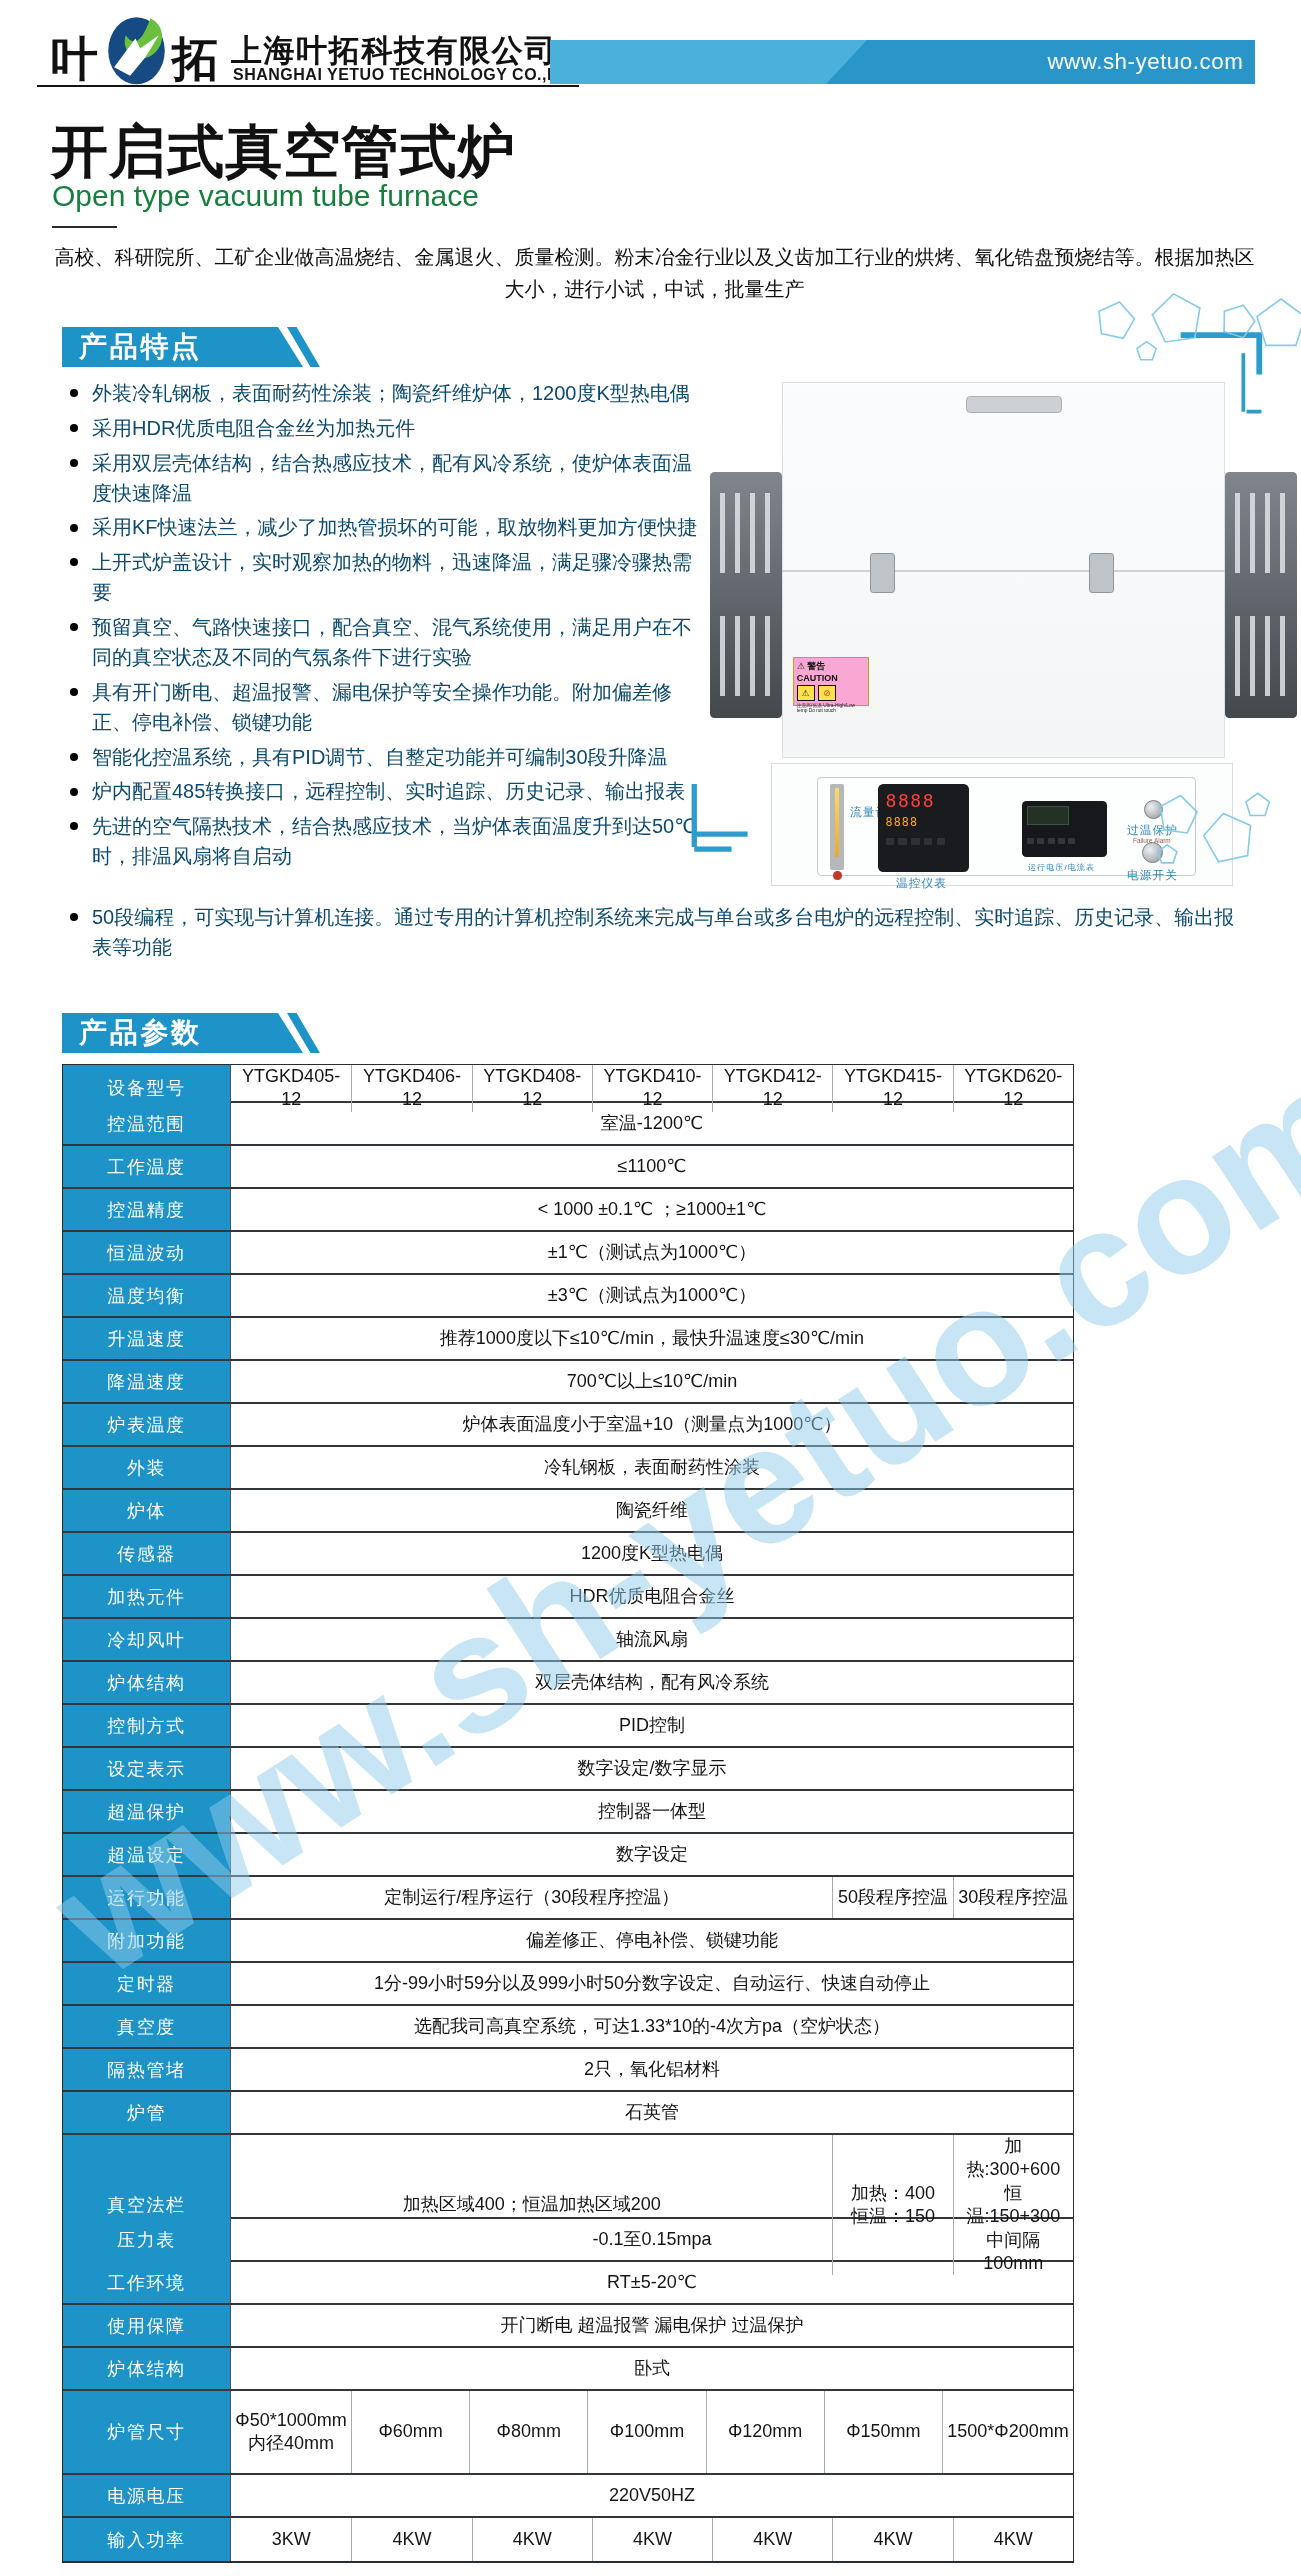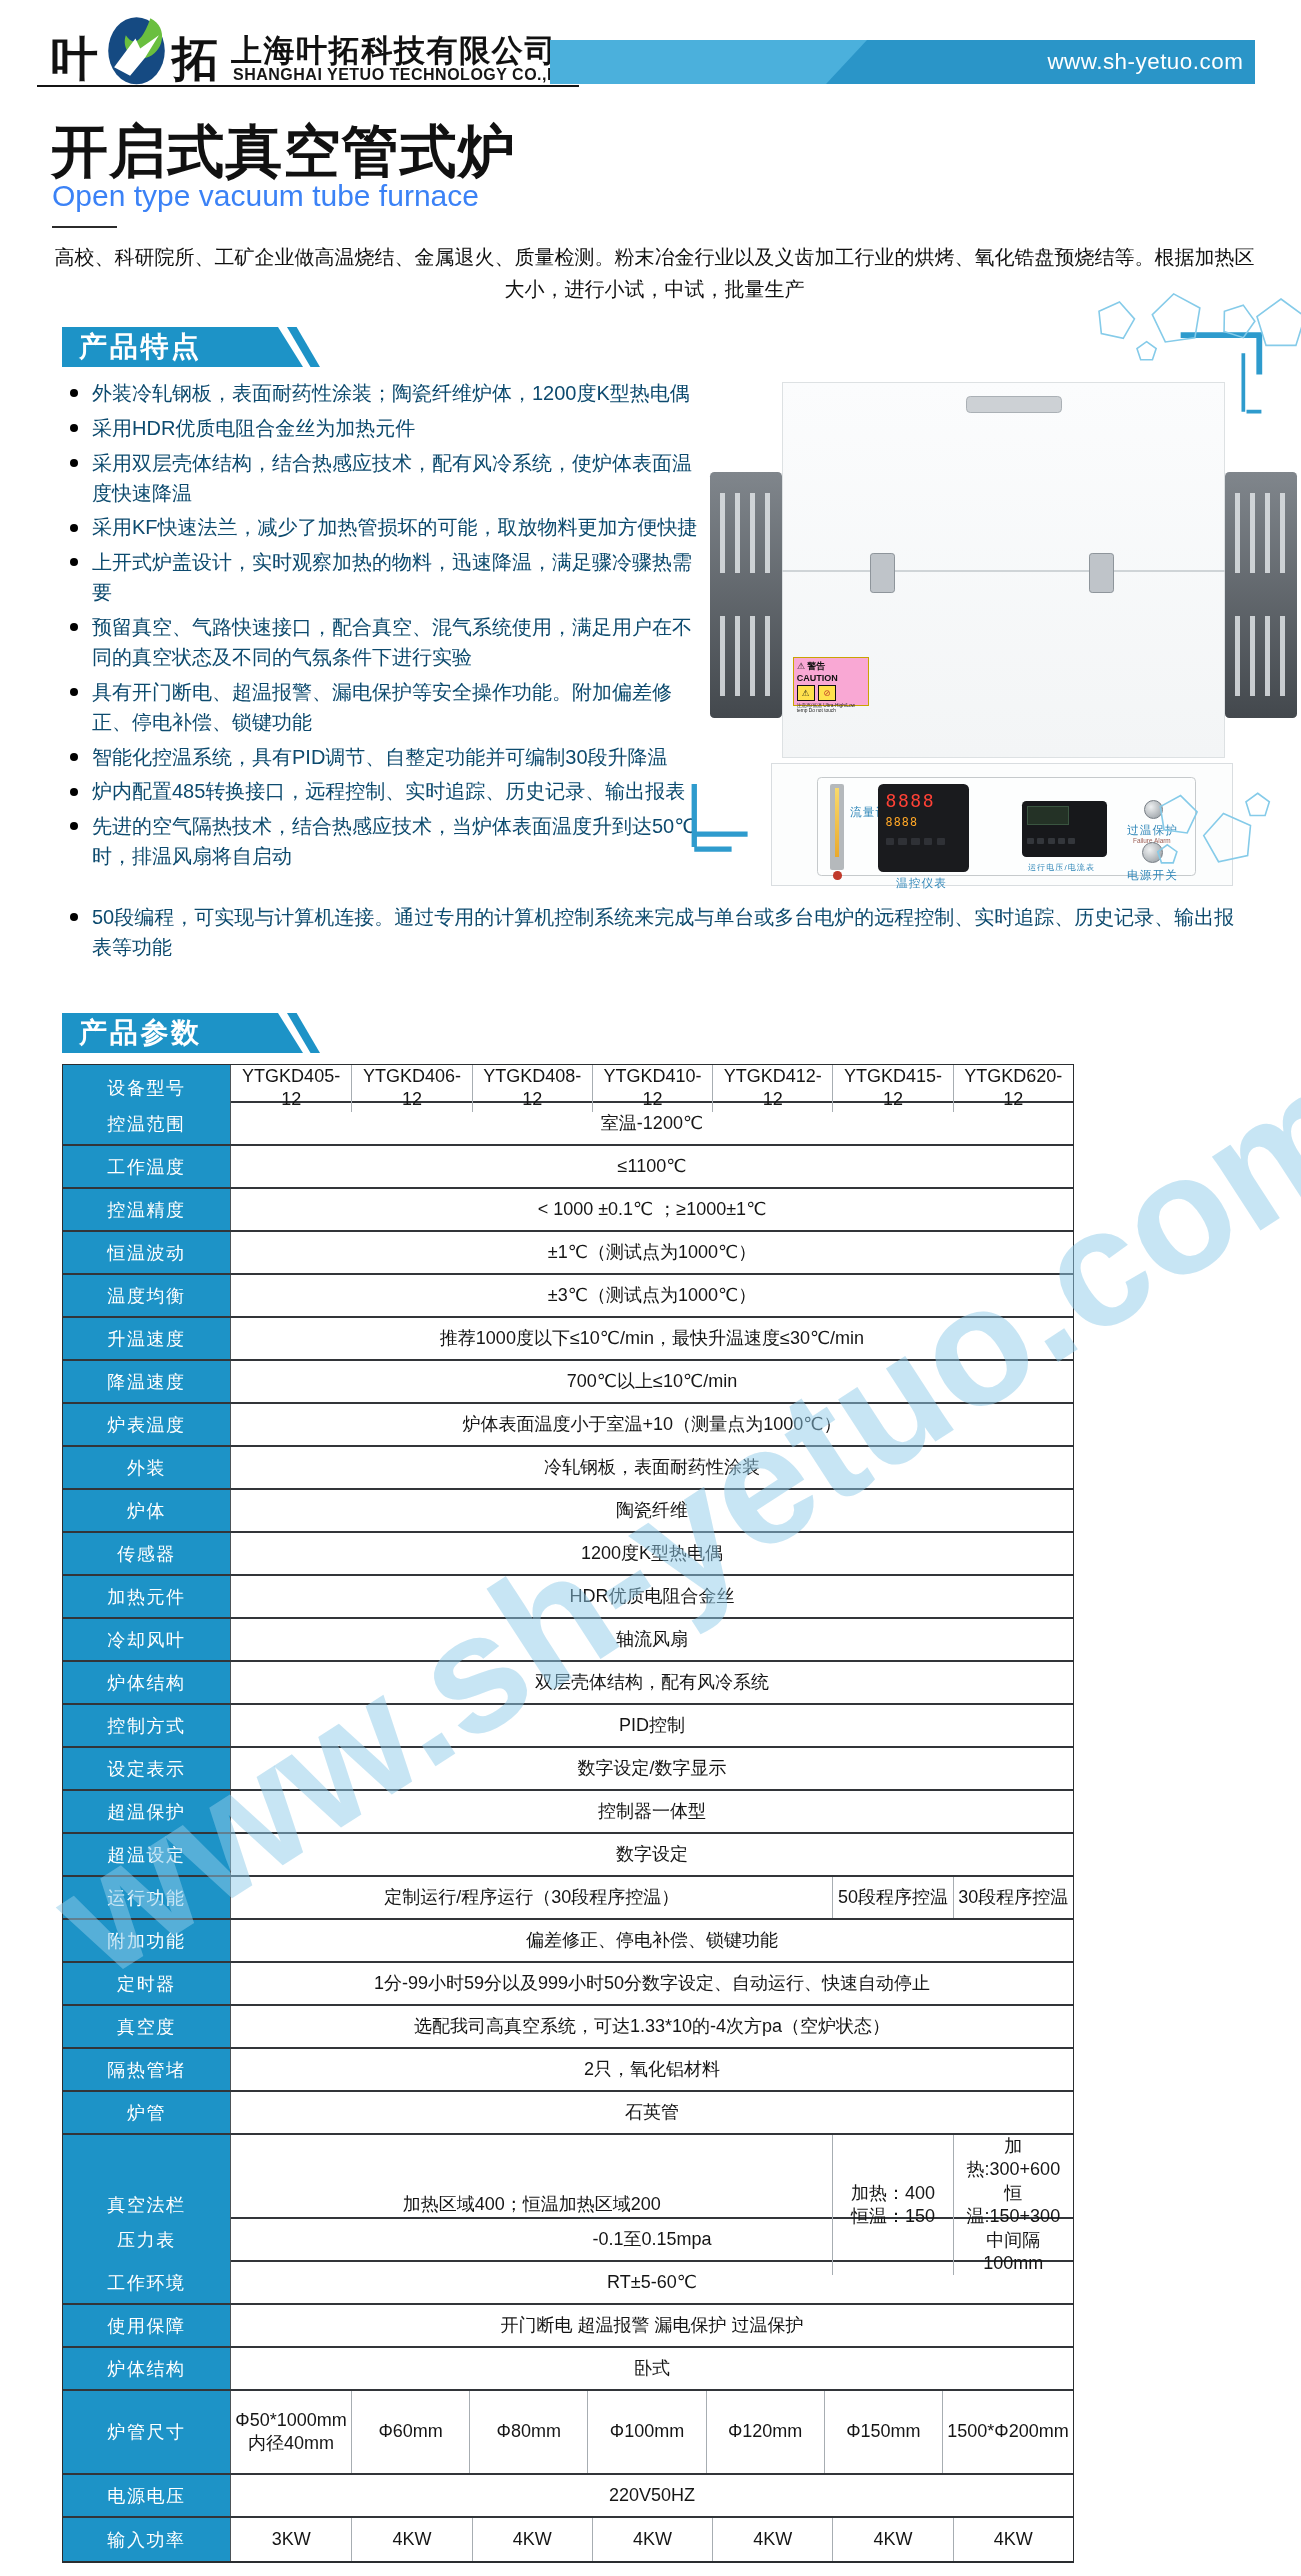--- a/index.html
+++ b/index.html
@@ -15,21 +15,21 @@
   #company-en { left:233px; top:66px; font-size:16px; font-weight:600; letter-spacing:0.5px; color:#161616; }
   #header-rule { left:37px; top:85px; width:542px; height:1.6px; background:#141414; }
   #header-bar { left:550px; top:40px; width:705px; height:44px; background:#2a95c8; }
   #header-bar-light { left:0; top:0; width:320px; height:44px; background:#4bb0dc;
       clip-path:polygon(0 0,317px 0,276px 100%,0 100%); }
   #site-url { right:11.7px; top:0; height:44px; display:flex; align-items:center;
       color:#fff; font-size:22.4px; letter-spacing:0.5px; }
 
   
   #page-title-cn { left:51px; top:114px; font-size:57px; font-weight:900; letter-spacing:1.1px; }
-  #page-title-en { left:52px; top:179px; font-size:30px; font-weight:500; color:#3b82f6; }
+  #page-title-en { left:52px; top:179px; font-size:30px; font-weight:500; color:#15803d; }
   #title-rule { left:52px; top:226px; width:65px; height:2.1px; background:#2b2b2b; }
   #intro-text { left:51px; top:241px; width:1207px; font-size:20px; line-height:1.6; color:#101010;text-align:center; }
 
   
   .banner { height:40px; width:243px; background:#1d93c7; color:#fff;
       font-size:28px; font-weight:bold; letter-spacing:2.7px;
       display:flex; align-items:center; padding-left:17px;
       clip-path:polygon(0 0,216px 0,241px 100%,0 100%); }
   .banner-stripe { width:34px; height:40px; background:#1d93c7;
       clip-path:polygon(0 0,9.6px 0,33px 100%,23.5px 100%); }
@@ -361,21 +361,21 @@
         <div>恒温:150+300</div>
         <div>中间隔100mm</div>
       </div>
     </div>
     <div class="t-row">
       <div class="t-label">压力表</div>
       <div class="t-cell" style="grid-column: span 7;">-0.1至0.15mpa</div>
     </div>
     <div class="t-row">
       <div class="t-label">工作环境</div>
-      <div class="t-cell" style="grid-column: span 7;">RT±5-60℃</div>
+      <div class="t-cell" style="grid-column: span 7;">RT±5-20℃</div>
     </div>
     <div class="t-row">
       <div class="t-label">使用保障</div>
       <div class="t-cell" style="grid-column: span 7;">开门断电 超温报警 漏电保护 过温保护</div>
     </div>
     <div class="t-row">
       <div class="t-label">炉体结构</div>
       <div class="t-cell" style="grid-column: span 7;">卧式</div>
     </div>
     <div class="t-row h158">

